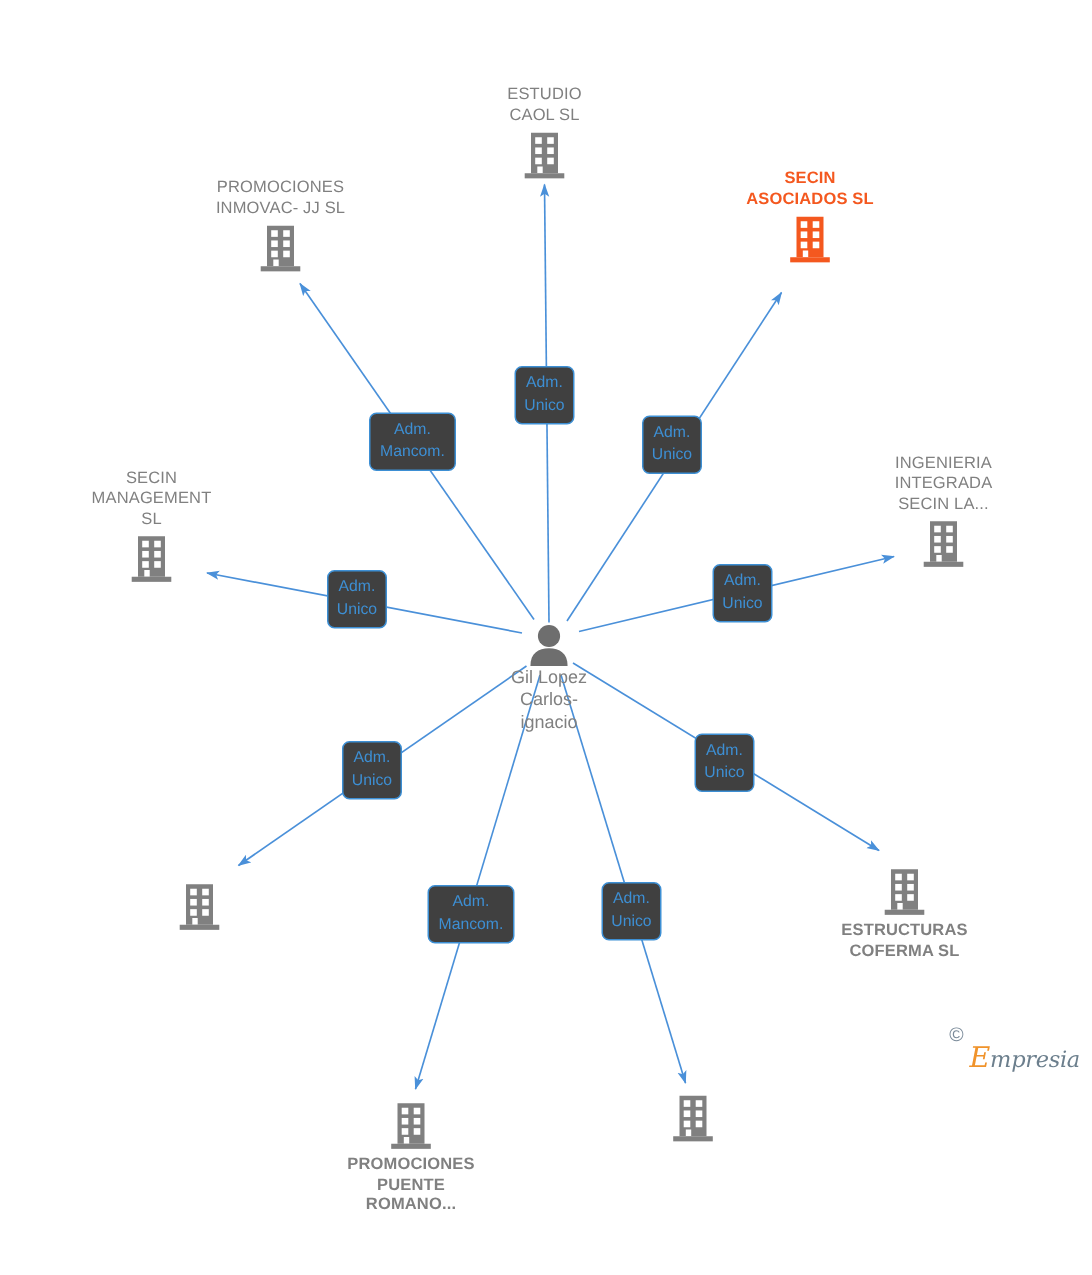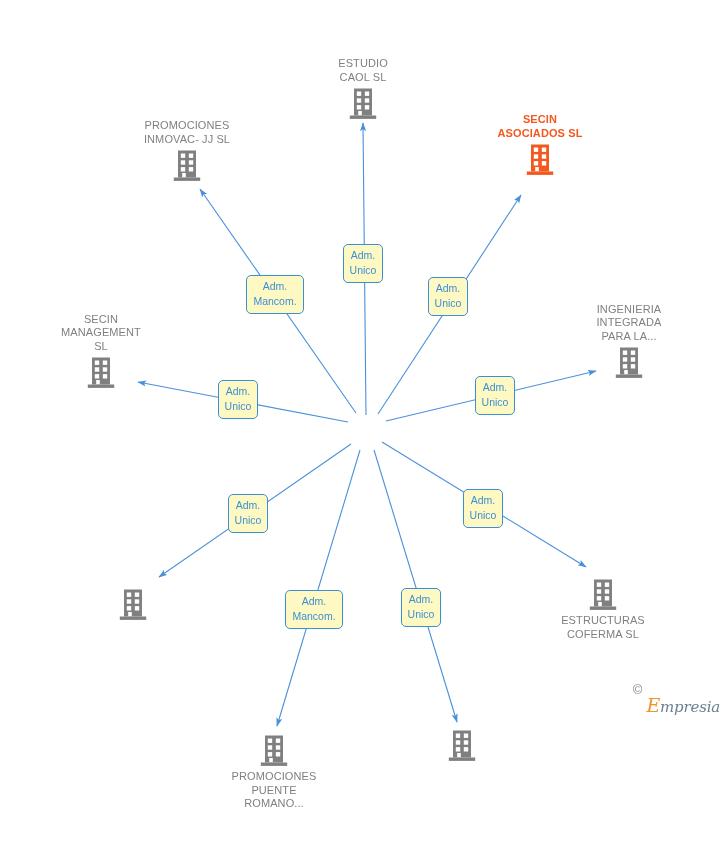--- a/index.html
+++ b/index.html
@@ -39,37 +39,37 @@
   }
   .node-label.highlight {
     color: #f4581f;
     font-weight: bold;
   }
   .node-icon {
     display: block;
     margin: 0 auto;
   }
   .node.label-top .node-label { margin-bottom: 3px; }
-  .node.label-bottom .node-label { margin-top: 3px; }
+  .node.label-bottom .node-label { margin-top: 3px; font-weight: bold; }
 
   .center-node {
     position: absolute;
     text-align: center;
     width: 140px;
     line-height: 15px;
   }
   .center-name {
     font-size: 12px;
     color: #808080;
     white-space: pre-line;
   }
 
   .edge-label {
     position: absolute;
-    background: #fef9c3;
+    background: #404040;
     border: 1.3px solid #3d8fd4;
     border-radius: 5px;
     color: #3d8fd4;
     font-size: 10.5px;
     line-height: 15px;
     text-align: center;
     padding: 3px 6px 4px 6px;
     white-space: pre-line;
     box-sizing: border-box;
   }
@@ -189,21 +189,21 @@
             <rect x="7.8" y="18.1" width="4.4" height="4.4" fill="#fff"></rect>
             <rect x="15.8" y="18.1" width="4.4" height="4.4" fill="#fff"></rect>
             <rect x="9.2" y="24.0" width="3.6" height="4.5" fill="#fff"></rect>
             <rect x="0.8" y="28.5" width="26.4" height="3.4" fill="#808080"></rect>
           </svg>
         </div>
       </div>
       <div class="node label-top" style="width: 120px; left: 569px; top: 302.5px;">
         <div class="node-label">INGENIERIA
 INTEGRADA
-PARA LA...</div>
+SECIN LA...</div>
         <div>
           <svg class="node-icon" width="28" height="33" viewBox="0 0 28 33">
             <rect x="5" y="1.5" width="18" height="27" fill="#808080"></rect>
             <rect x="7.8" y="4.5" width="4.4" height="4.4" fill="#fff"></rect>
             <rect x="15.8" y="4.5" width="4.4" height="4.4" fill="#fff"></rect>
             <rect x="7.8" y="11.3" width="4.4" height="4.4" fill="#fff"></rect>
             <rect x="15.8" y="11.3" width="4.4" height="4.4" fill="#fff"></rect>
             <rect x="7.8" y="18.1" width="4.4" height="4.4" fill="#fff"></rect>
             <rect x="15.8" y="18.1" width="4.4" height="4.4" fill="#fff"></rect>
             <rect x="9.2" y="24.0" width="3.6" height="4.5" fill="#fff"></rect>
@@ -291,19 +291,28 @@
       <div class="edge-label" style="left: 227.57px; top: 493.5px;">Adm.
 Unico</div>
       <div class="edge-label" style="left: 462.57px; top: 488.5px;">Adm.
 Unico</div>
       <div class="edge-label" style="left: 285.406px; top: 589.5px;">Adm.
 Mancom.</div>
       <div class="edge-label" style="left: 400.57px; top: 587.5px;">Adm.
 Unico</div>
     </div>
 
+  <div class="center-node" id="center-node" style="left: 296px; top: 416px;">
+    <svg class="node-icon" width="30" height="28" viewBox="0 0 30 28">
+      <circle cx="15" cy="8" r="7.4" fill="#6e6e6e"></circle>
+      <path d="M2.6 28 C2.6 19.6 7.8 16.2 15 16.2 C22.2 16.2 27.4 19.6 27.4 28 Z" fill="#6e6e6e"></path>
+    </svg>
+    <div class="center-name">Gil Lopez
+Carlos-
+ignacio</div>
+  </div>
 
   <div id="watermark">
     <span class="copy">©</span>
     <span class="brand"><span class="cap">E</span><span>mpresia</span></span>
   </div>
 
 </div>
 
 </body></html>

